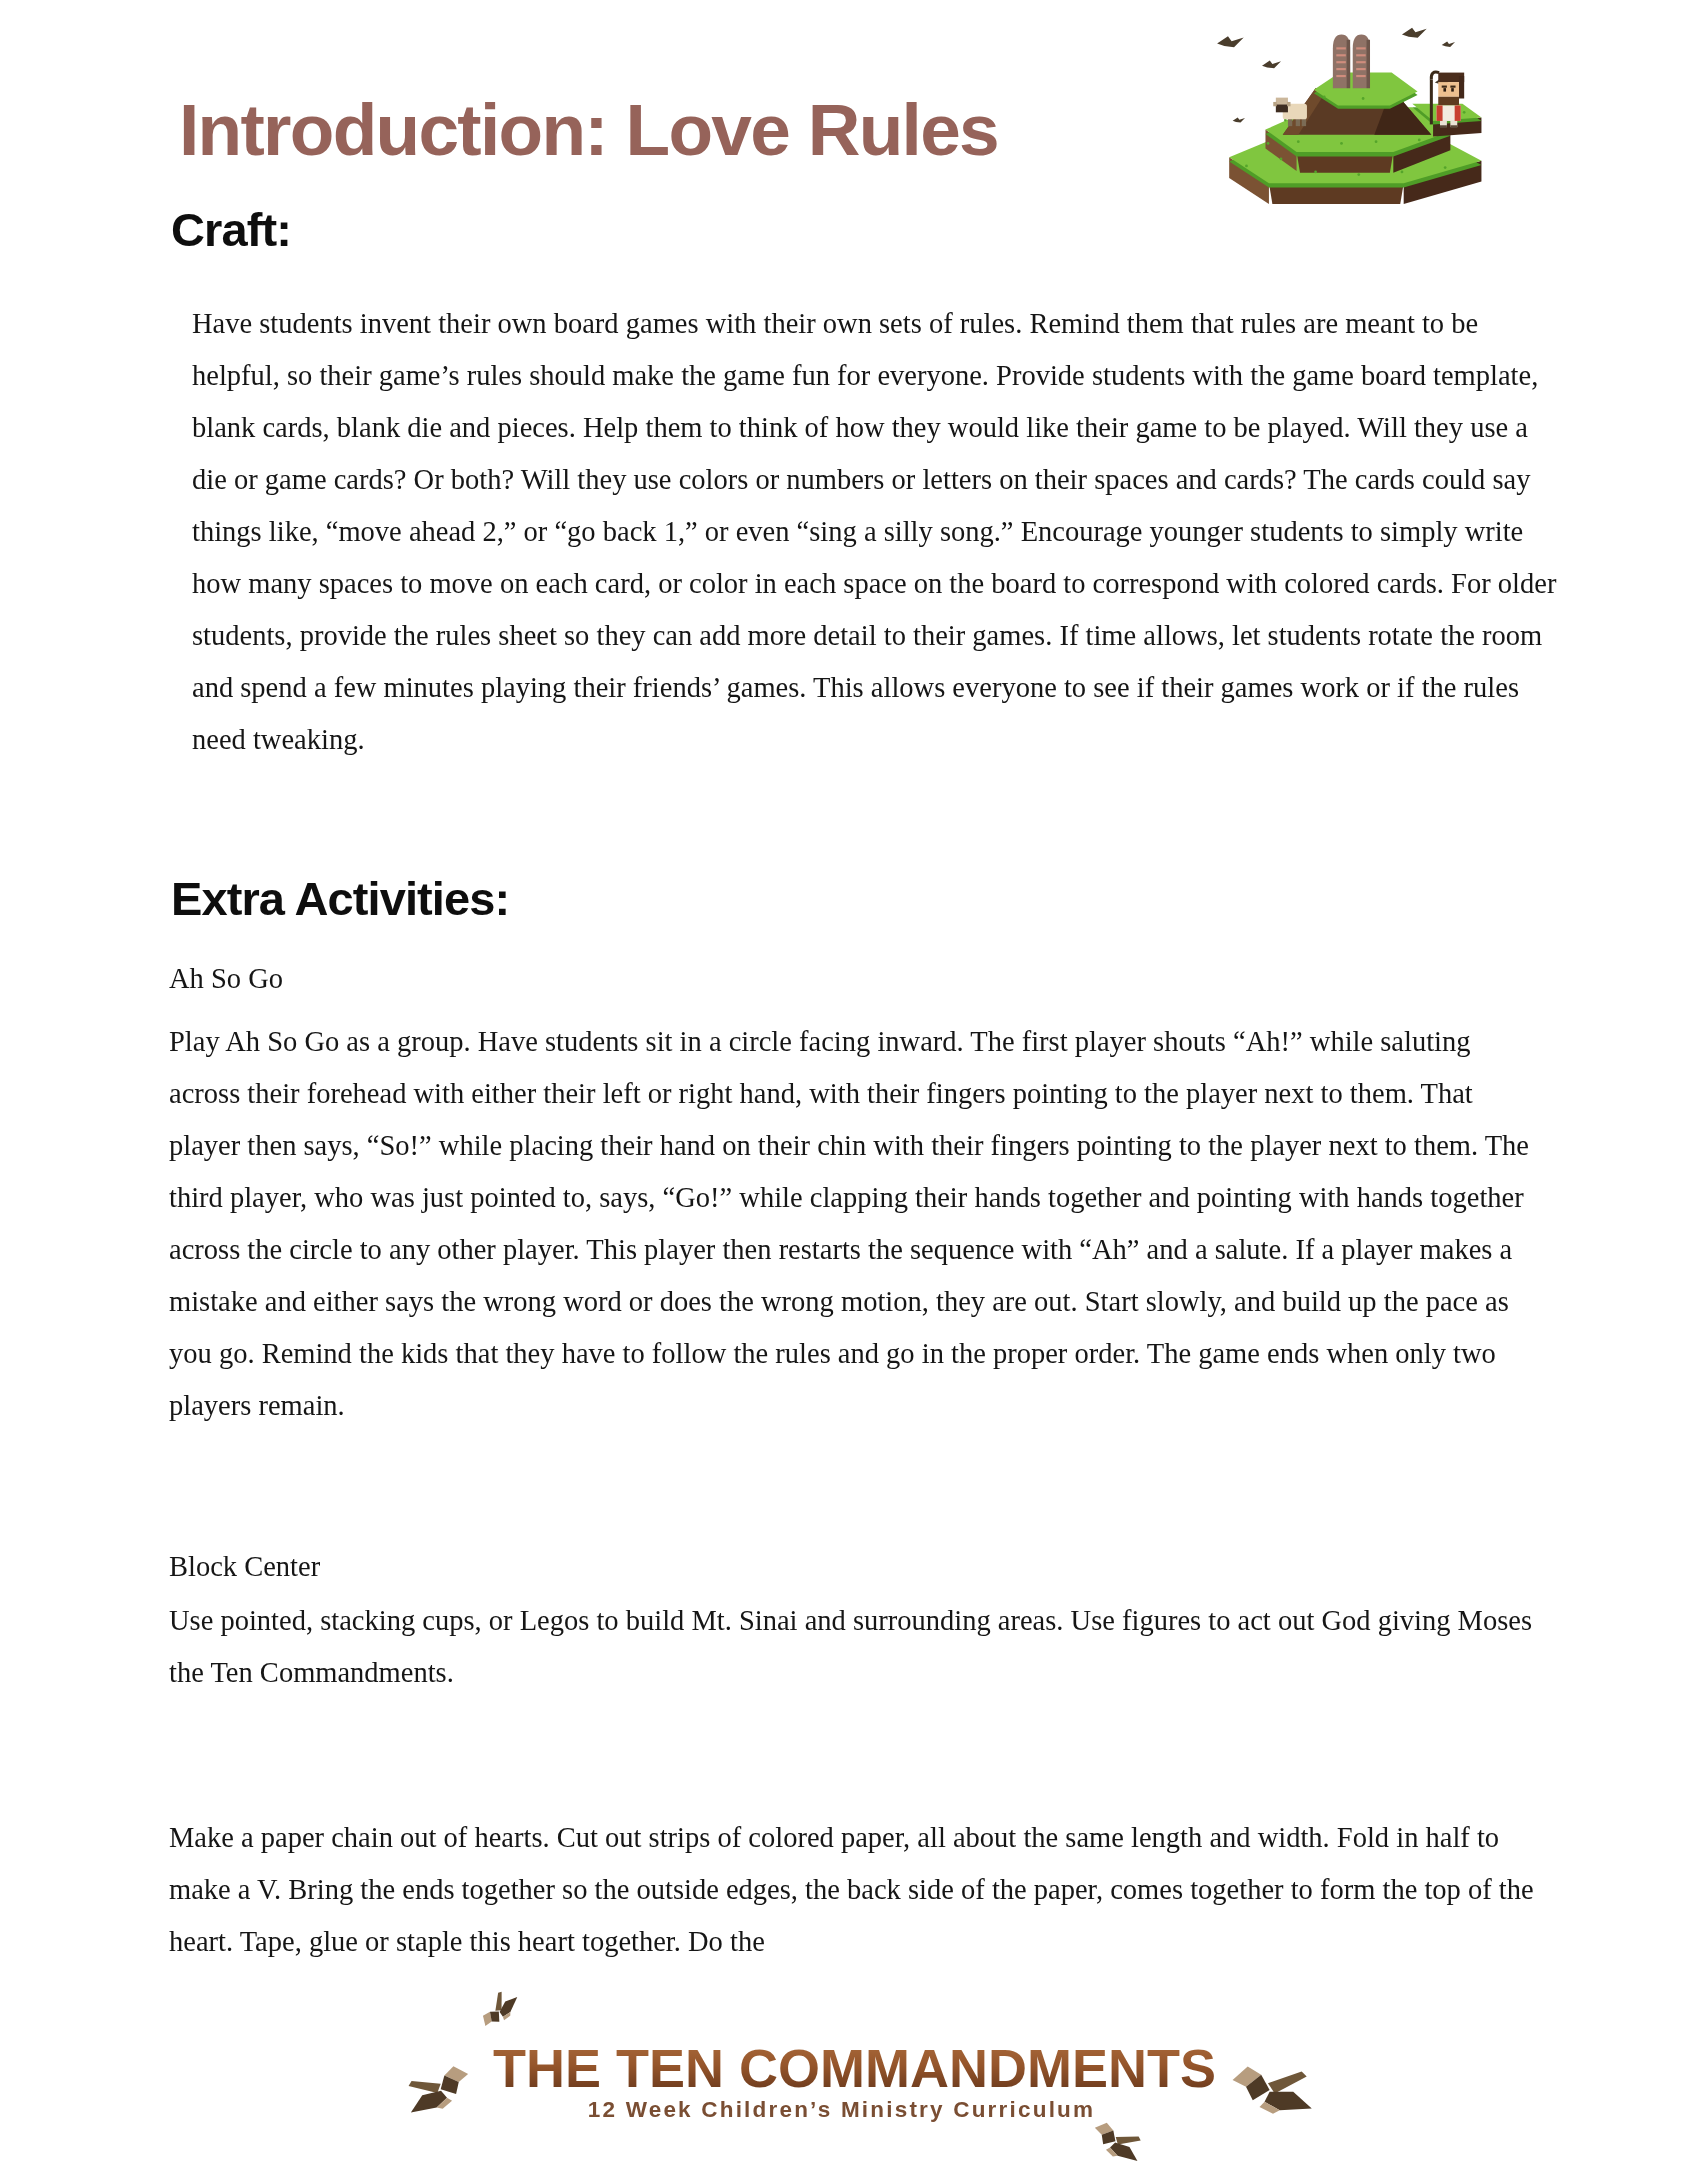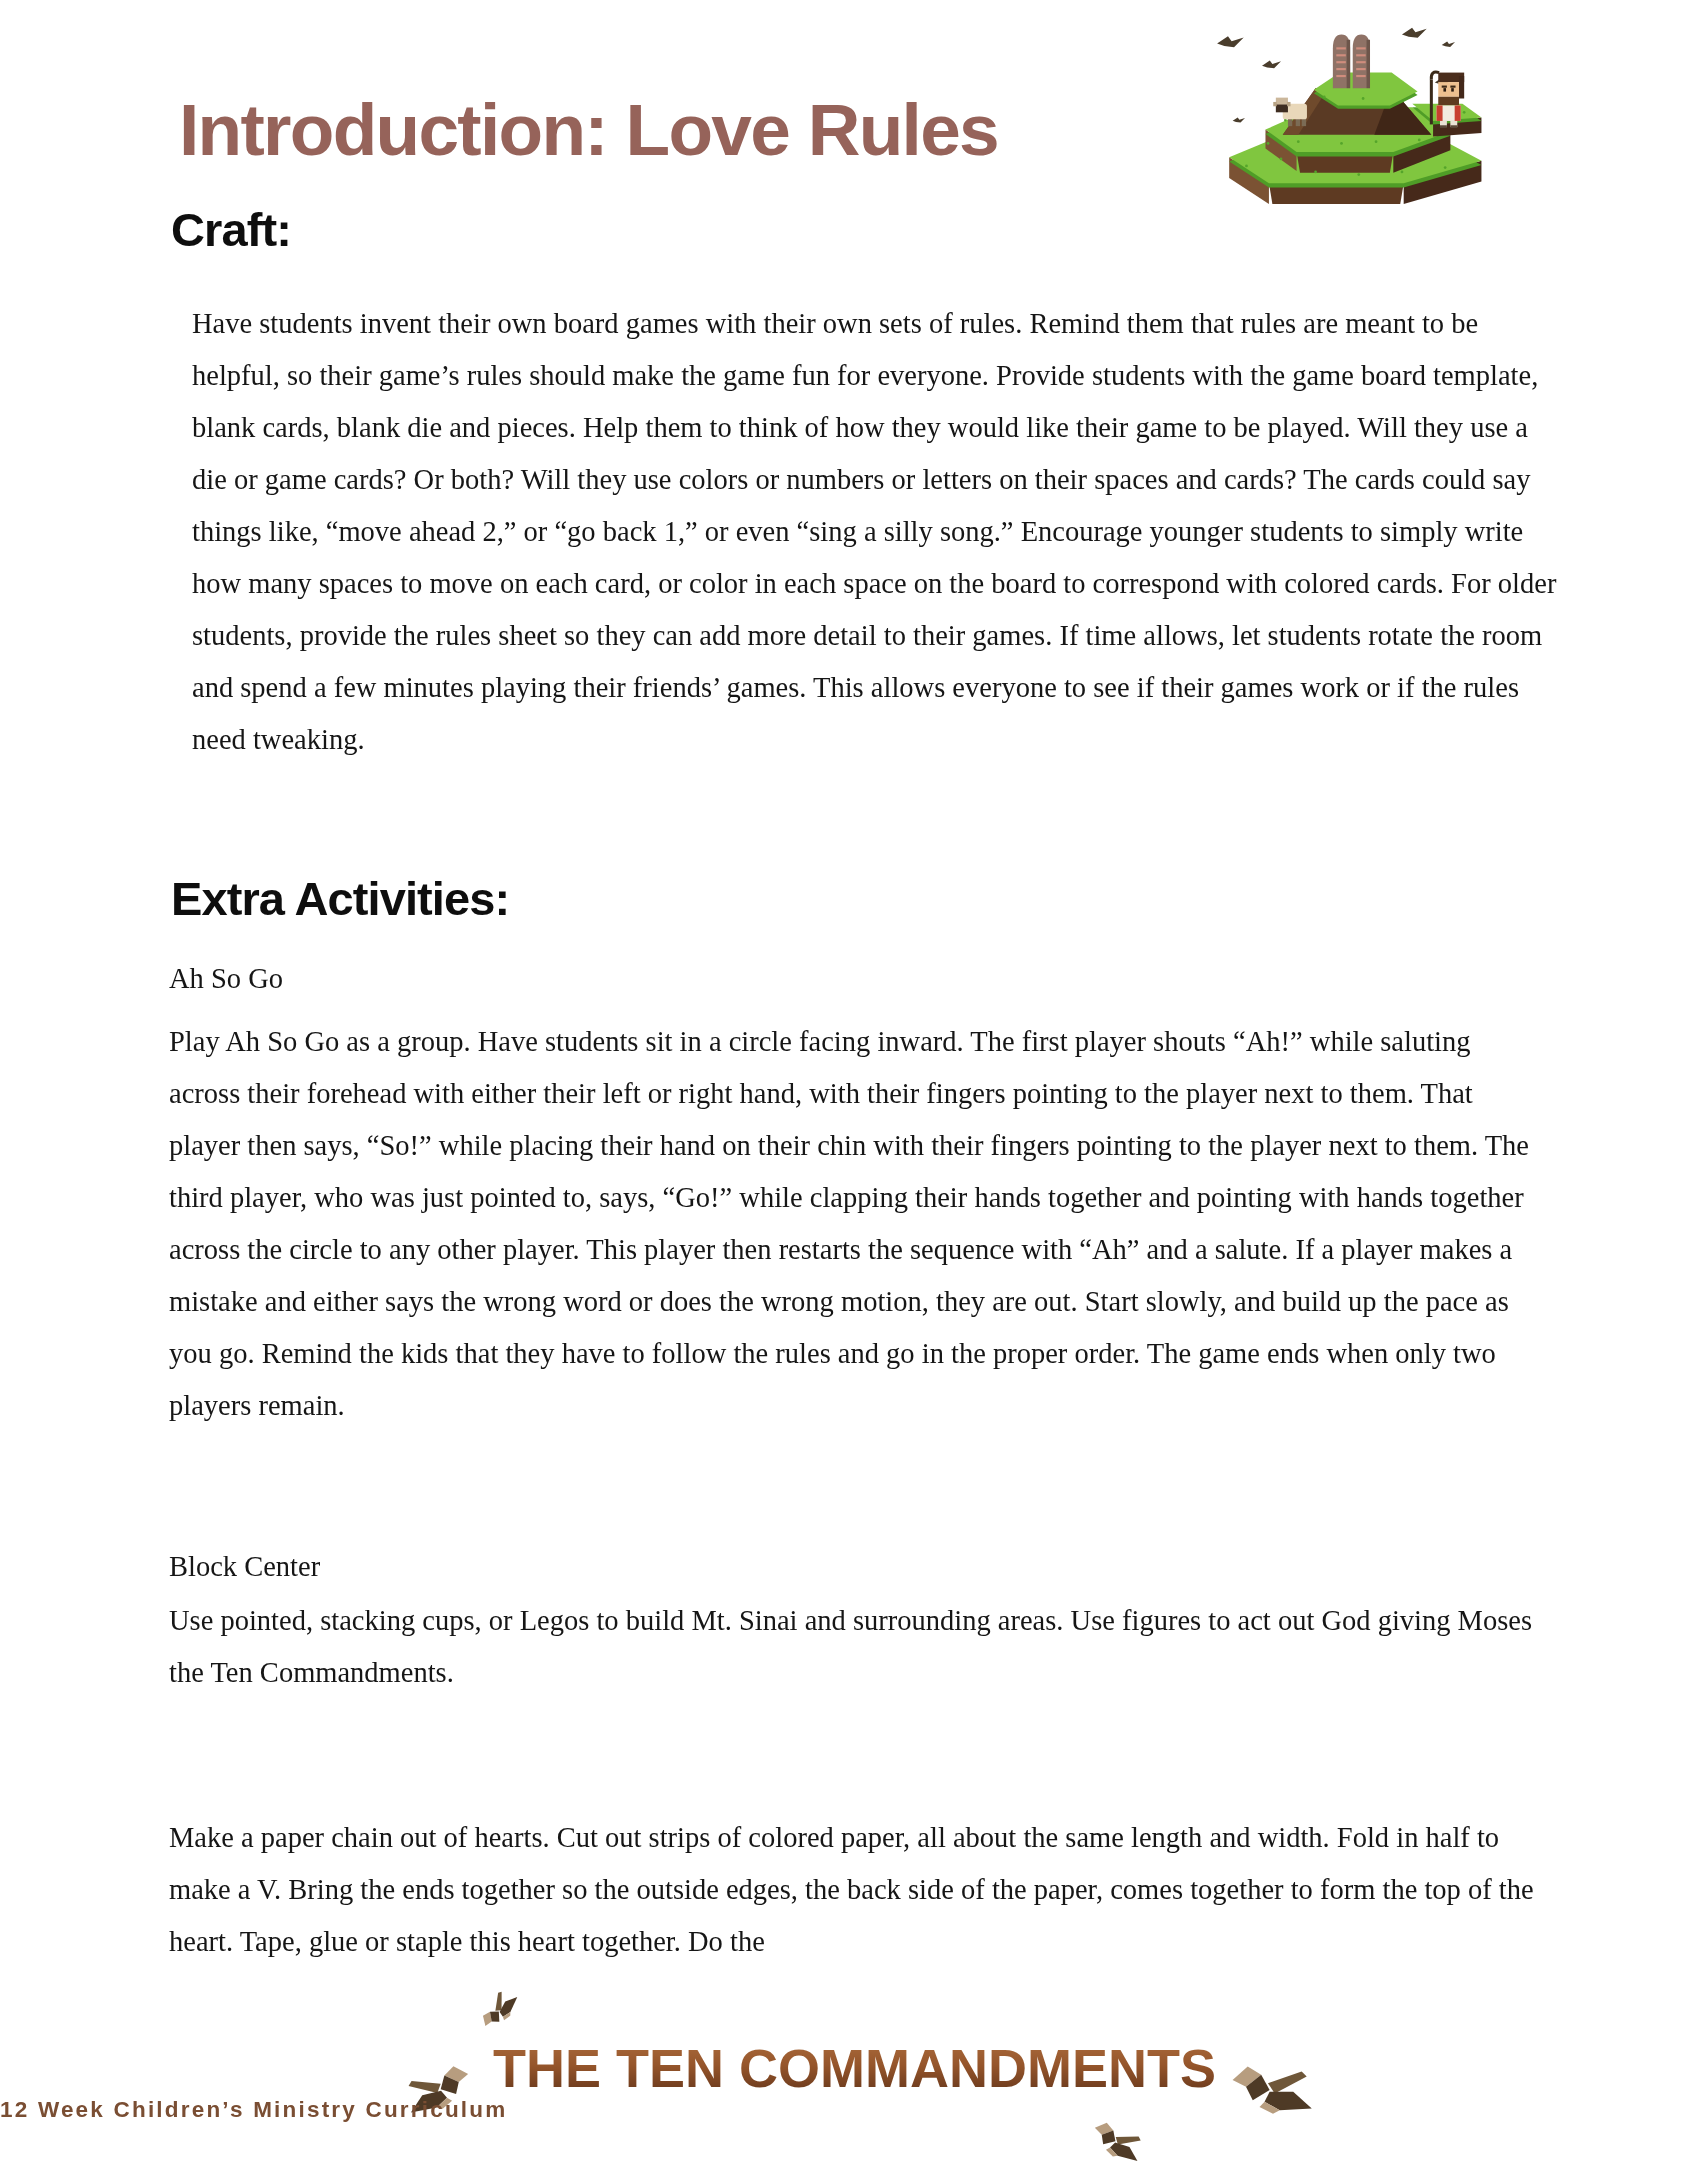--- a/index.html
+++ b/index.html
@@ -49,21 +49,21 @@
     text-align:center;
     font-family:"Liberation Sans", sans-serif;
     font-weight:800;font-size:54px;line-height:1.0;letter-spacing:0px;
     background:linear-gradient(180deg,#aa6a3b 0%,#95552b 45%,#66371b 100%);
     -webkit-background-clip:text;background-clip:text;color:transparent;
     white-space:nowrap;
     padding-left:13px;
   }
   .footer-subtitle{
     position:absolute;left:0;top:2098px;width:100%;margin:0;
-    text-align:left;
+    text-align:center;
     font-family:"Liberation Sans", sans-serif;
     font-weight:700;font-size:22.5px;line-height:1.1;letter-spacing:2.2px;
     color:#7a4e33;white-space:nowrap;
   }
   .bird{position:absolute;}
   .bird svg{width:100%;height:100%;display:block;}
   #bird-footer-1{left:477px;top:1987px;width:43px;height:45px;transform:rotate(-62deg);}
   #bird-footer-2{left:403px;top:2063px;width:69px;height:50px;transform:rotate(-14deg) scaleX(-1);}
   #bird-footer-3{left:1230px;top:2058px;width:86px;height:59px;}
   #bird-footer-4{left:1091px;top:2119px;width:54px;height:43px;transform:rotate(18deg);}

